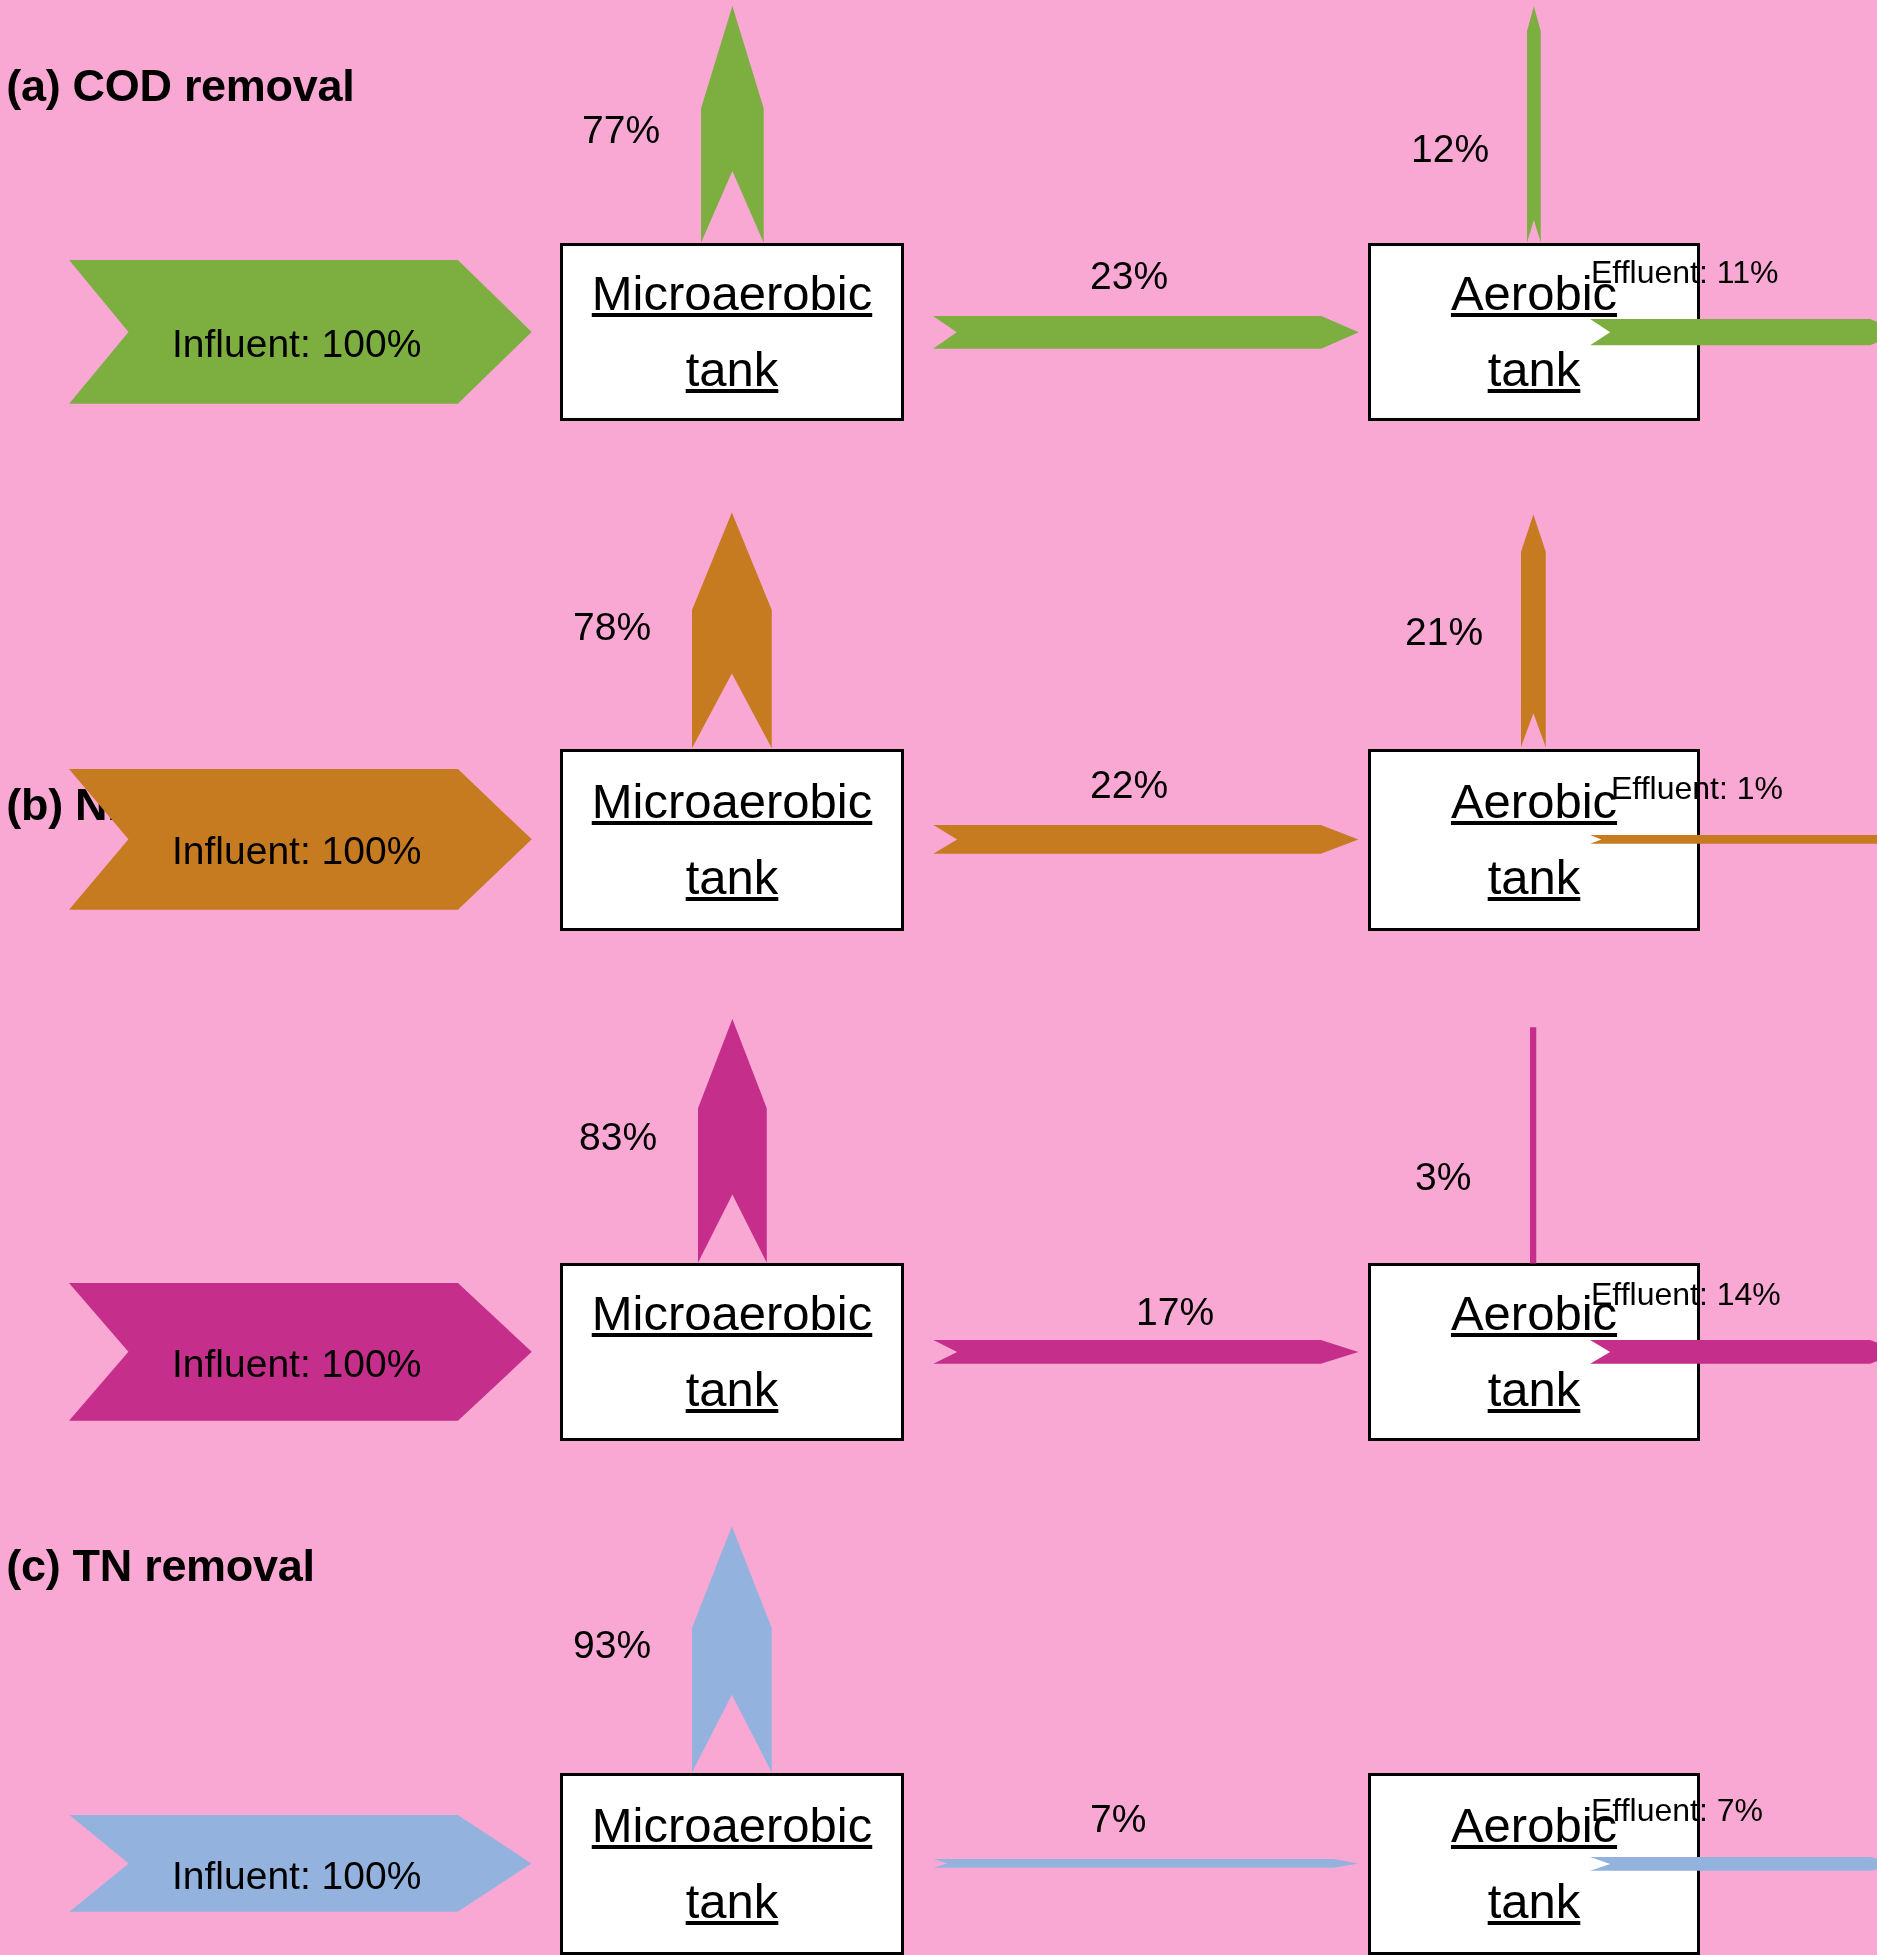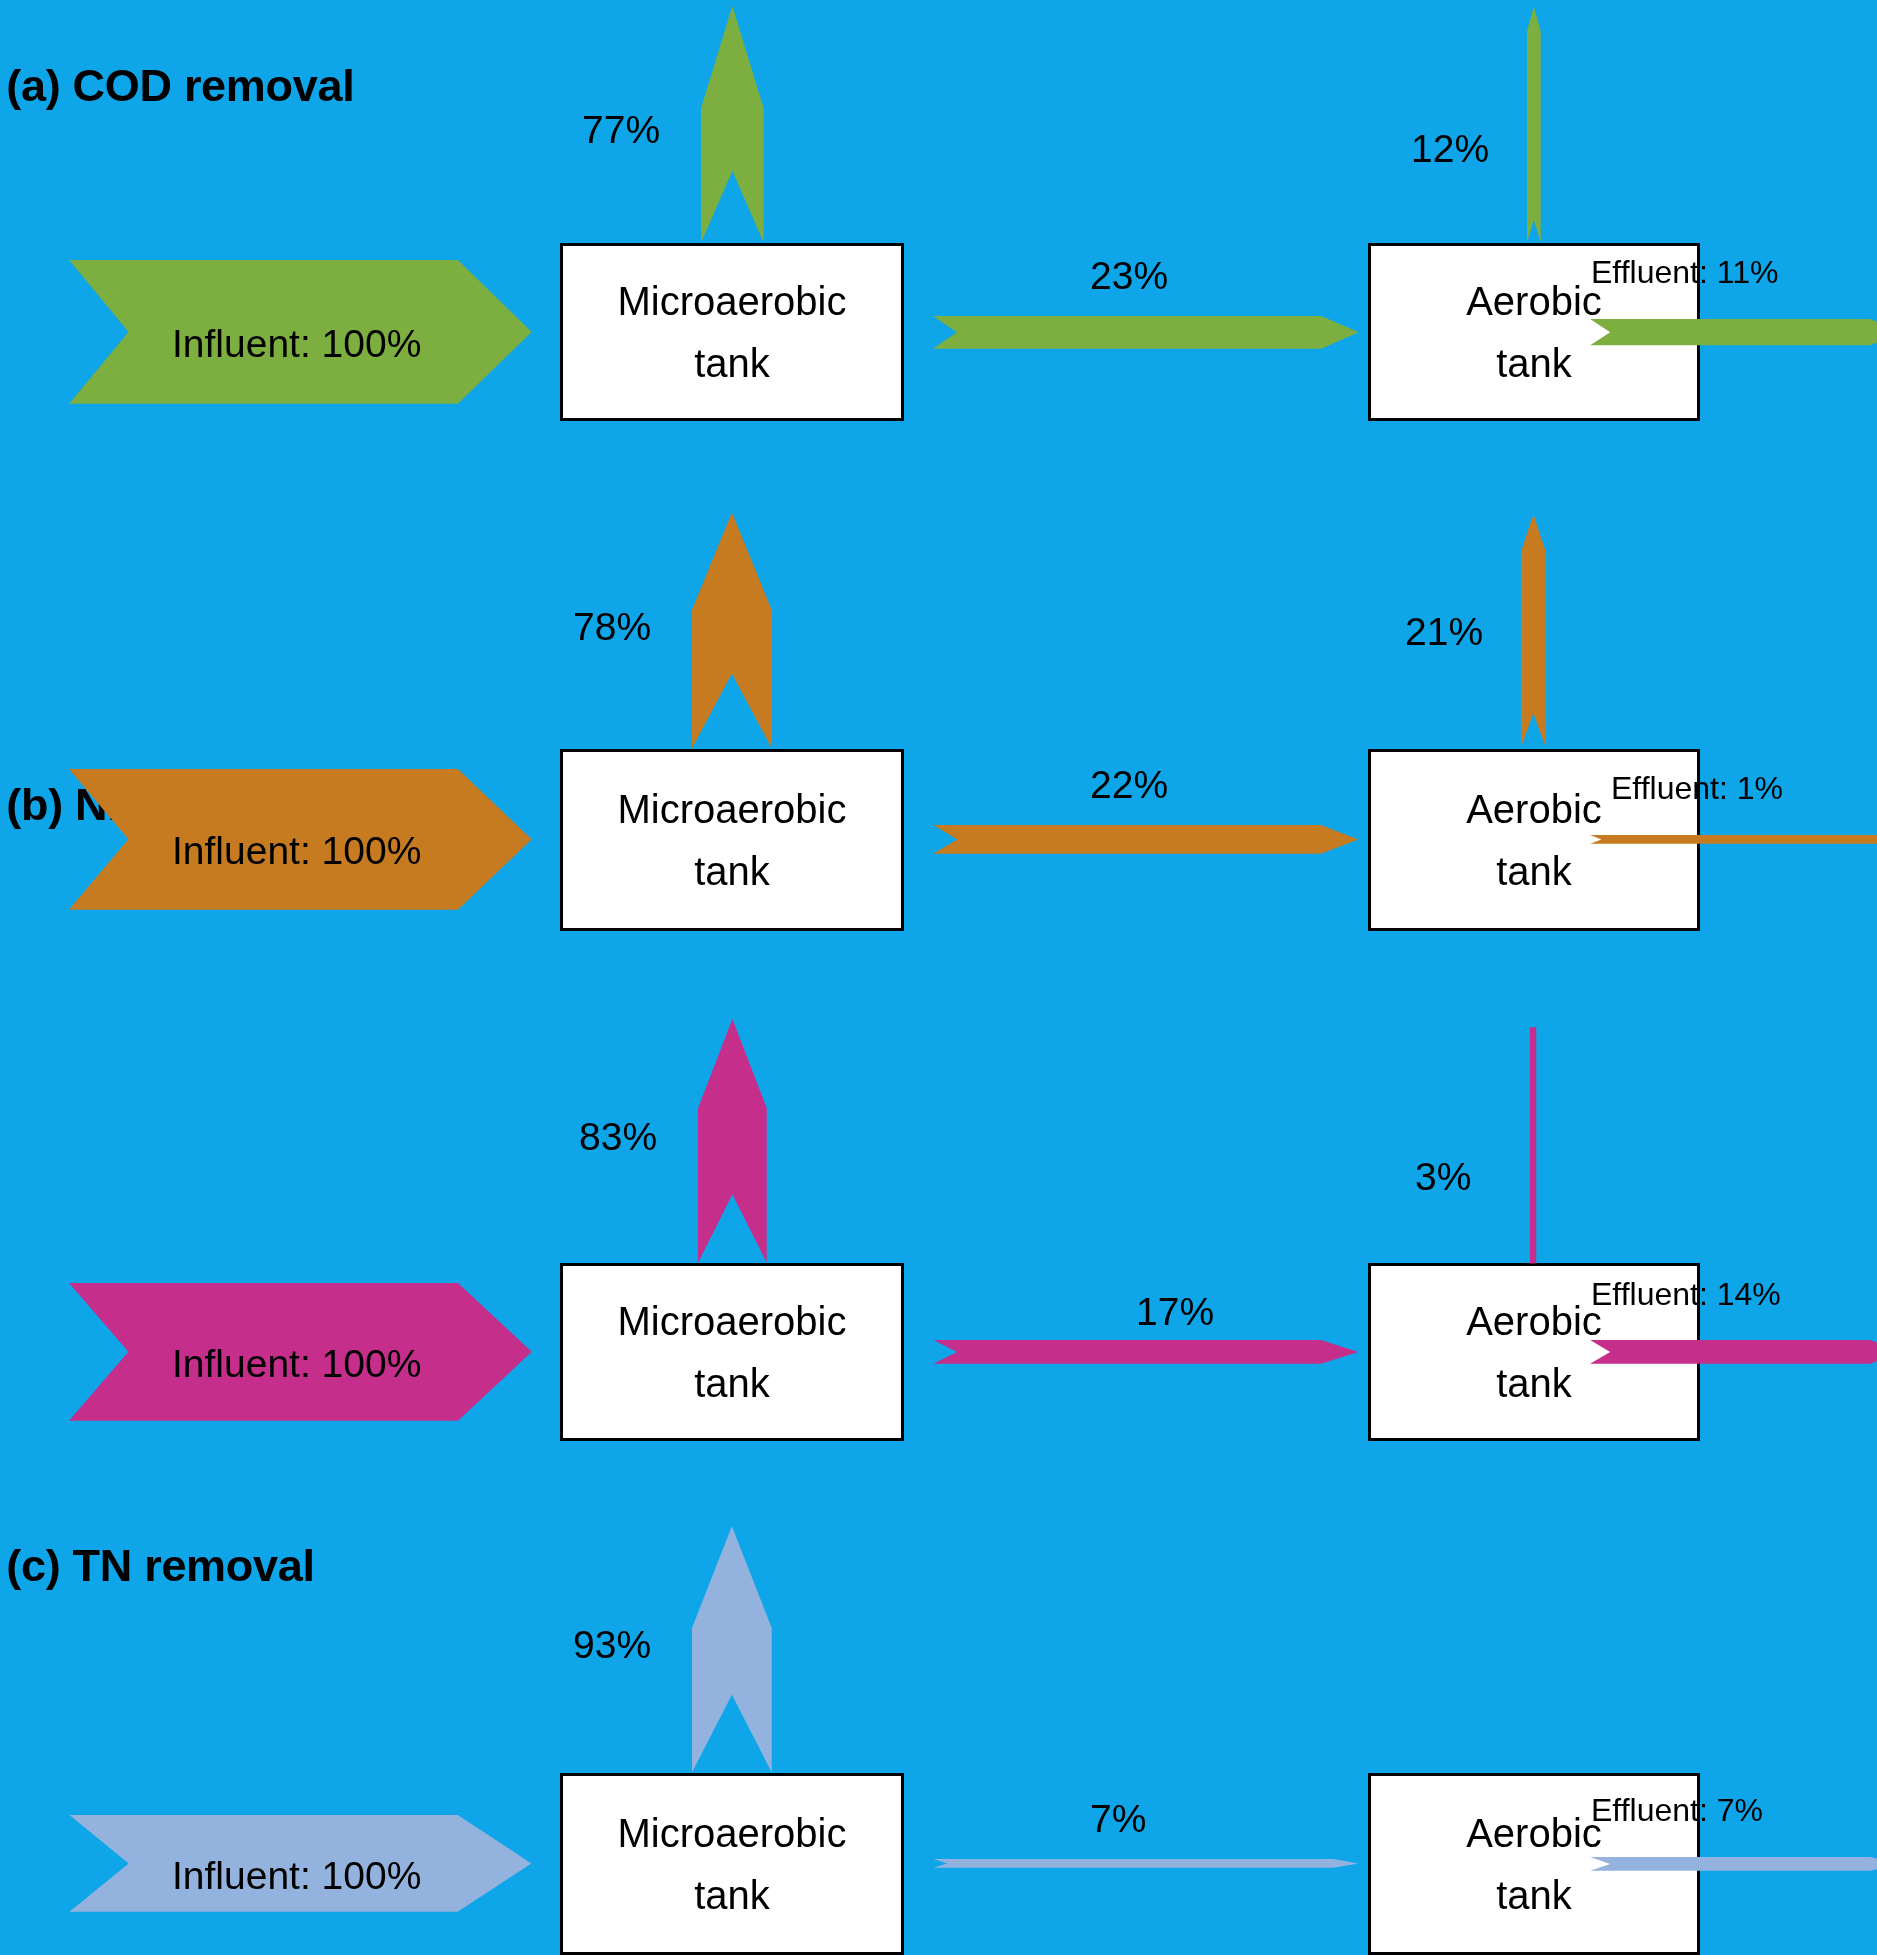--- a/index.html
+++ b/index.html
@@ -1,24 +1,24 @@
 <!DOCTYPE html>
 <html style="font-size:10px"><head>
 <meta charset="utf-8">
 <style>
   html,body{margin:0;padding:0;background:#ffffff;}
   body{width:1878px;height:1955px;font-family:"Liberation Sans",sans-serif;color:#000;}
-  #root{position:relative;width:1878px;height:1955px;overflow:hidden;background:#0ea5e9;}
+  #root{position:relative;width:1878px;height:1955px;overflow:hidden;background:#f9a8d4;}
   .panel{position:absolute;left:0;width:1878px;}
   .panel-title{position:absolute;font-weight:bold;font-size:45px;line-height:1;letter-spacing:-0.3px;white-space:nowrap;color:#000;}
   .panel-title sub{font-size:28px;vertical-align:-0.22em;line-height:0;}
   .panel-title sup{font-size:28px;vertical-align:0.42em;line-height:0;}
   .tank{position:absolute;box-sizing:border-box;border:3.1px solid #000;background:#fff;
         display:flex;flex-direction:column;align-items:center;justify-content:center;
-        font-size:40px;line-height:1.55;color:#000;text-align:center;}
+        font-size:49px;line-height:1.55;color:#000;text-align:center;text-decoration:underline;}
   .tank .l2{display:block;}
   .pct{position:absolute;font-size:39px;line-height:1;white-space:nowrap;color:#000;}
   .eff{position:absolute;font-size:32px;line-height:1;white-space:nowrap;color:#000;}
   .inlabel{position:absolute;font-size:39px;line-height:1;white-space:nowrap;color:#000;z-index:3;margin-top:12px;}
   svg.arrow{position:absolute;overflow:visible;}
 </style>
 </head>
 <body>
 
 <div id="root">

